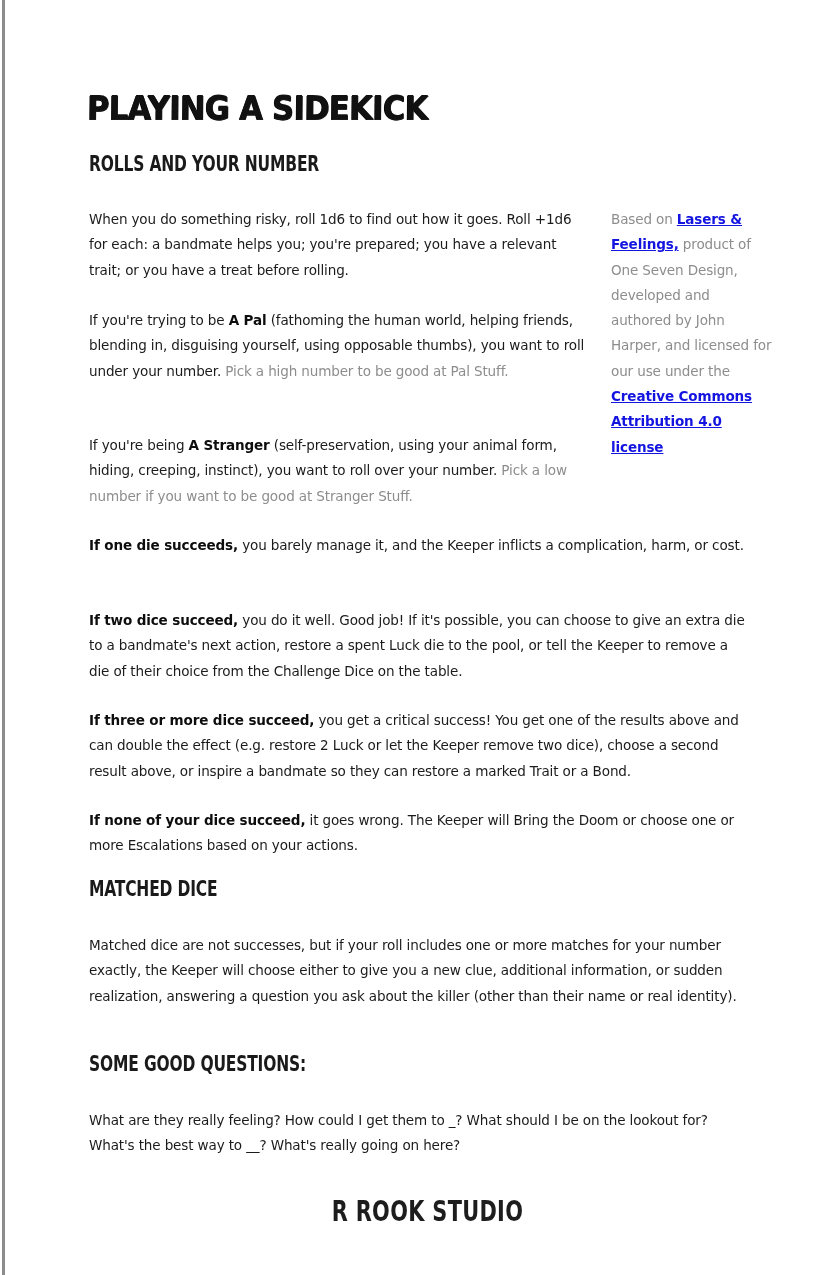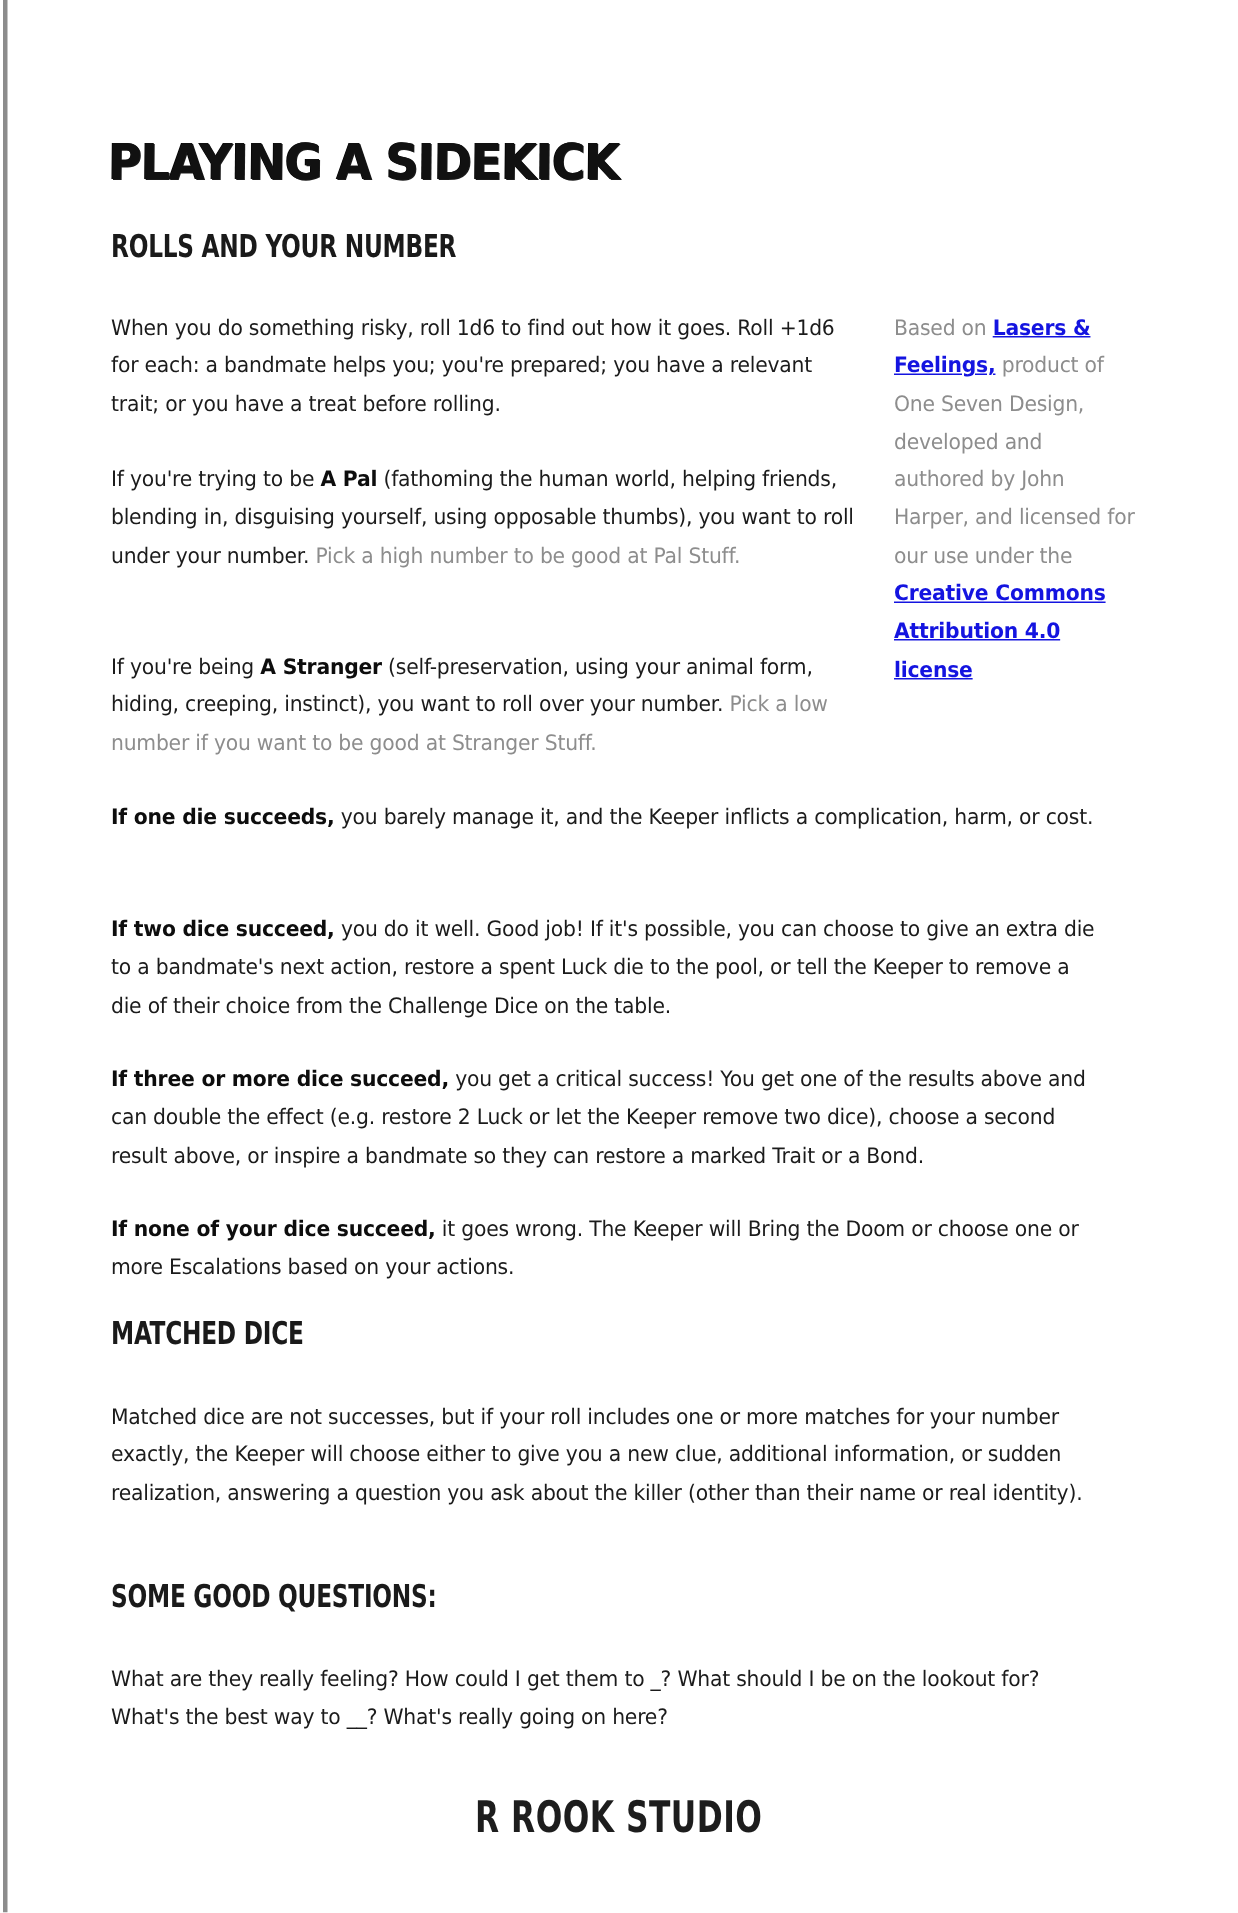--- a/index.html
+++ b/index.html
@@ -22,21 +22,21 @@
     position: absolute;
     left: 2px;
     top: 0;
     width: 3px;
     height: 1275px;
     background: #8c8c8c;
   }
 
   #page {
     position: absolute;
-    left: 0; top: 0;
+    left: 15px; top: 0;
     width: 768px;
     height: 1275px;
     padding: 0;
   }
 
   
   #doc-title {
     position: absolute;
     left: 72px;
     top: 89px;

